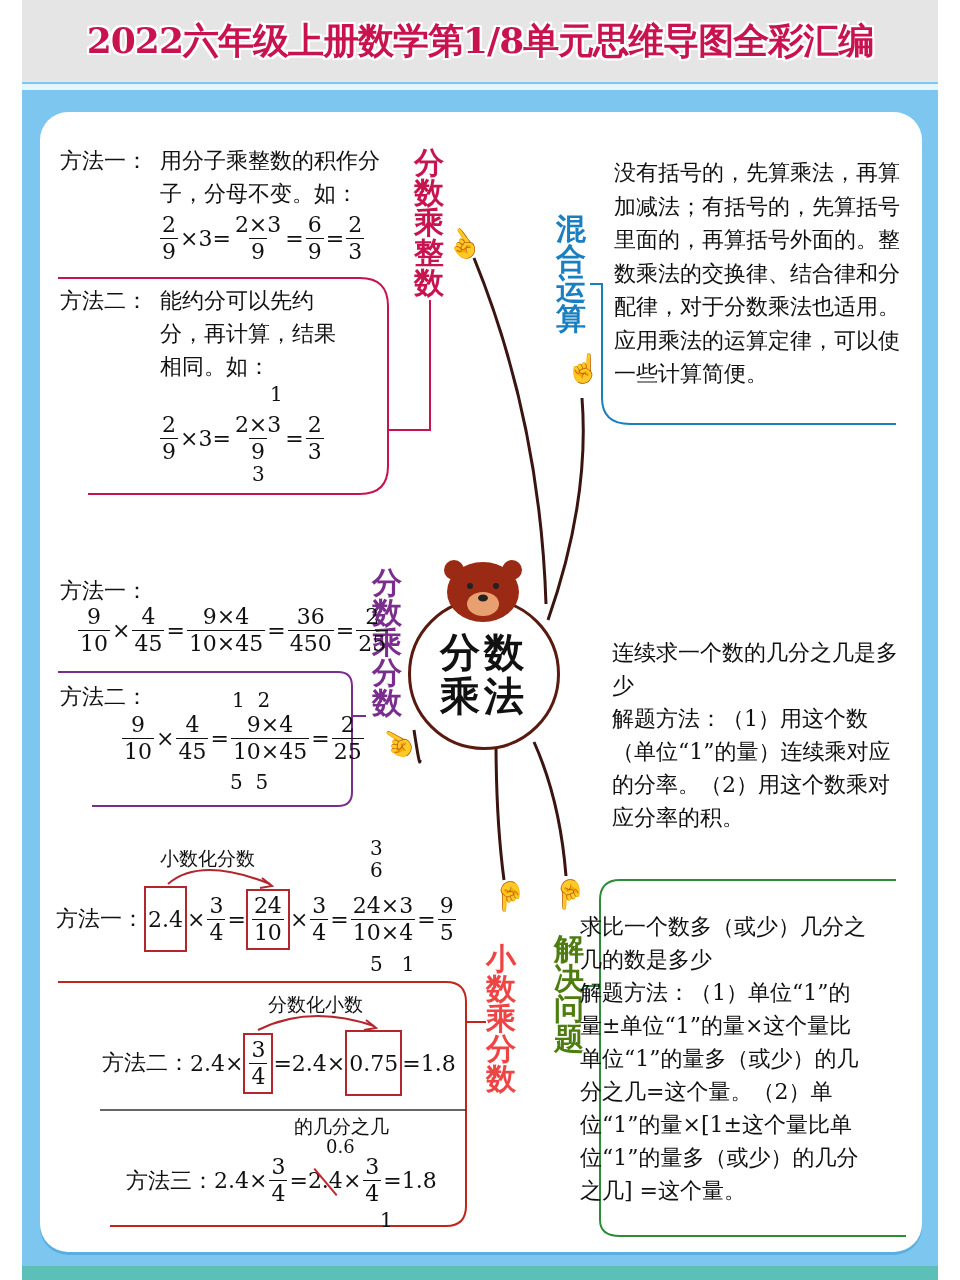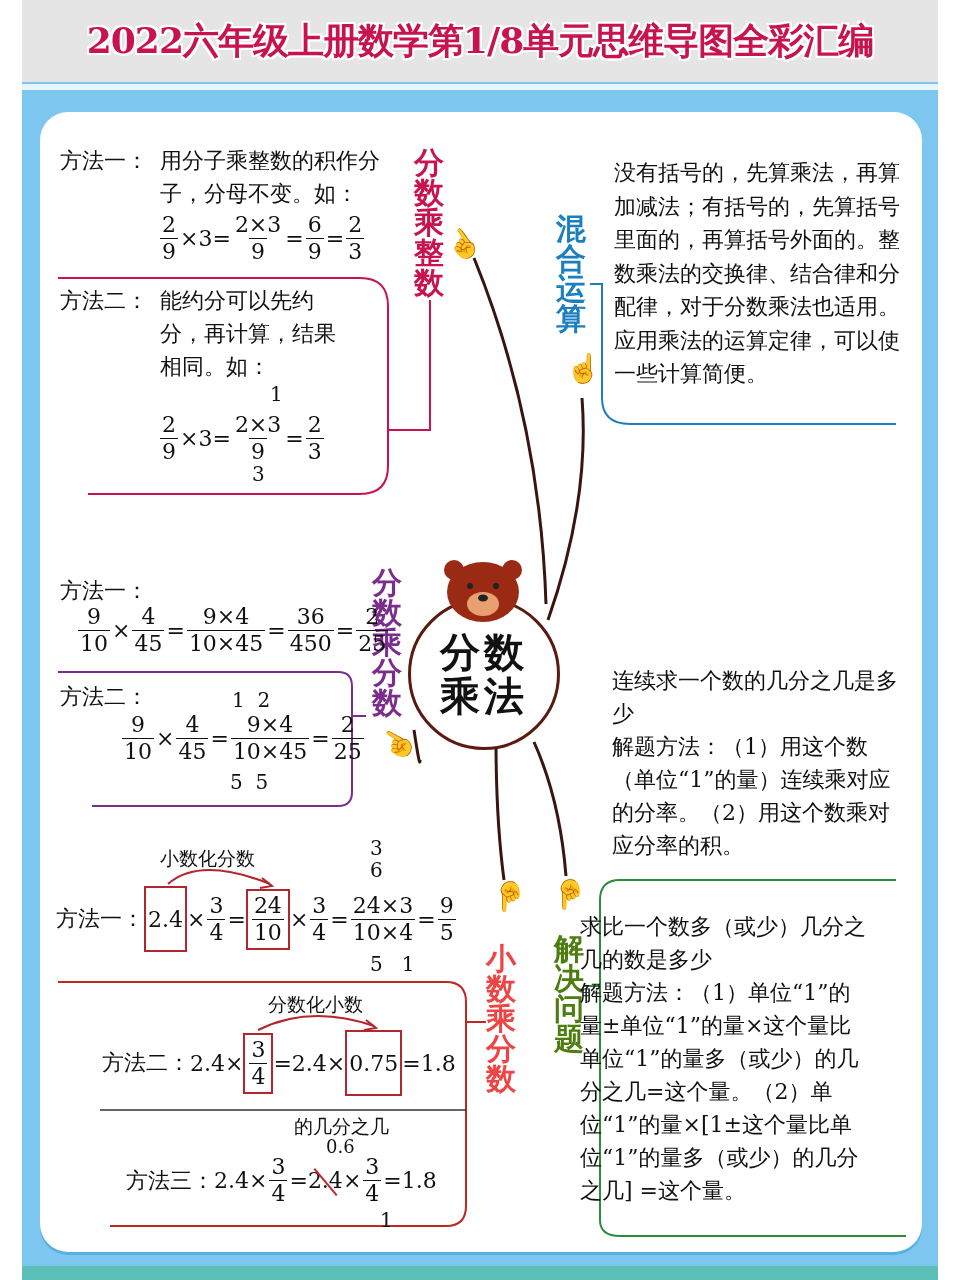--- a/index.html
+++ b/index.html
@@ -270,16 +270,16 @@
   <span class="strike">2.4</span>
   <span>×</span>
   <span class="frac">
       <span class="num">3</span>
       <span class="den">4</span>
     </span>
   <span>=1.8</span>
 </div>
 <div class="small" style="left:380px;top:1208px;">1</div>
 
-<div class="txt" style="left:612px;top:664px;width:290px;white-space:pre-wrap;line-height:33px;">连续求一个数的几分之几是多少
+<div class="txt" style="left:612px;top:636px;width:290px;white-space:pre-wrap;line-height:33px;">连续求一个数的几分之几是多少
 解题方法：（1）用这个数（单位“1”的量）连续乘对应的分率。（2）用这个数乘对应分率的积。</div>
 <div class="txt" style="left:580px;top:902px;width:290px;white-space:pre-wrap;line-height:33px;margin-top:8px;">求比一个数多（或少）几分之几的数是多少
 解题方法：（1）单位“1”的量±单位“1”的量×这个量比单位“1”的量多（或少）的几分之几=这个量。（2）单位“1”的量×[1±这个量比单位“1”的量多（或少）的几分之几] =这个量。</div>
 
 </body></html>

